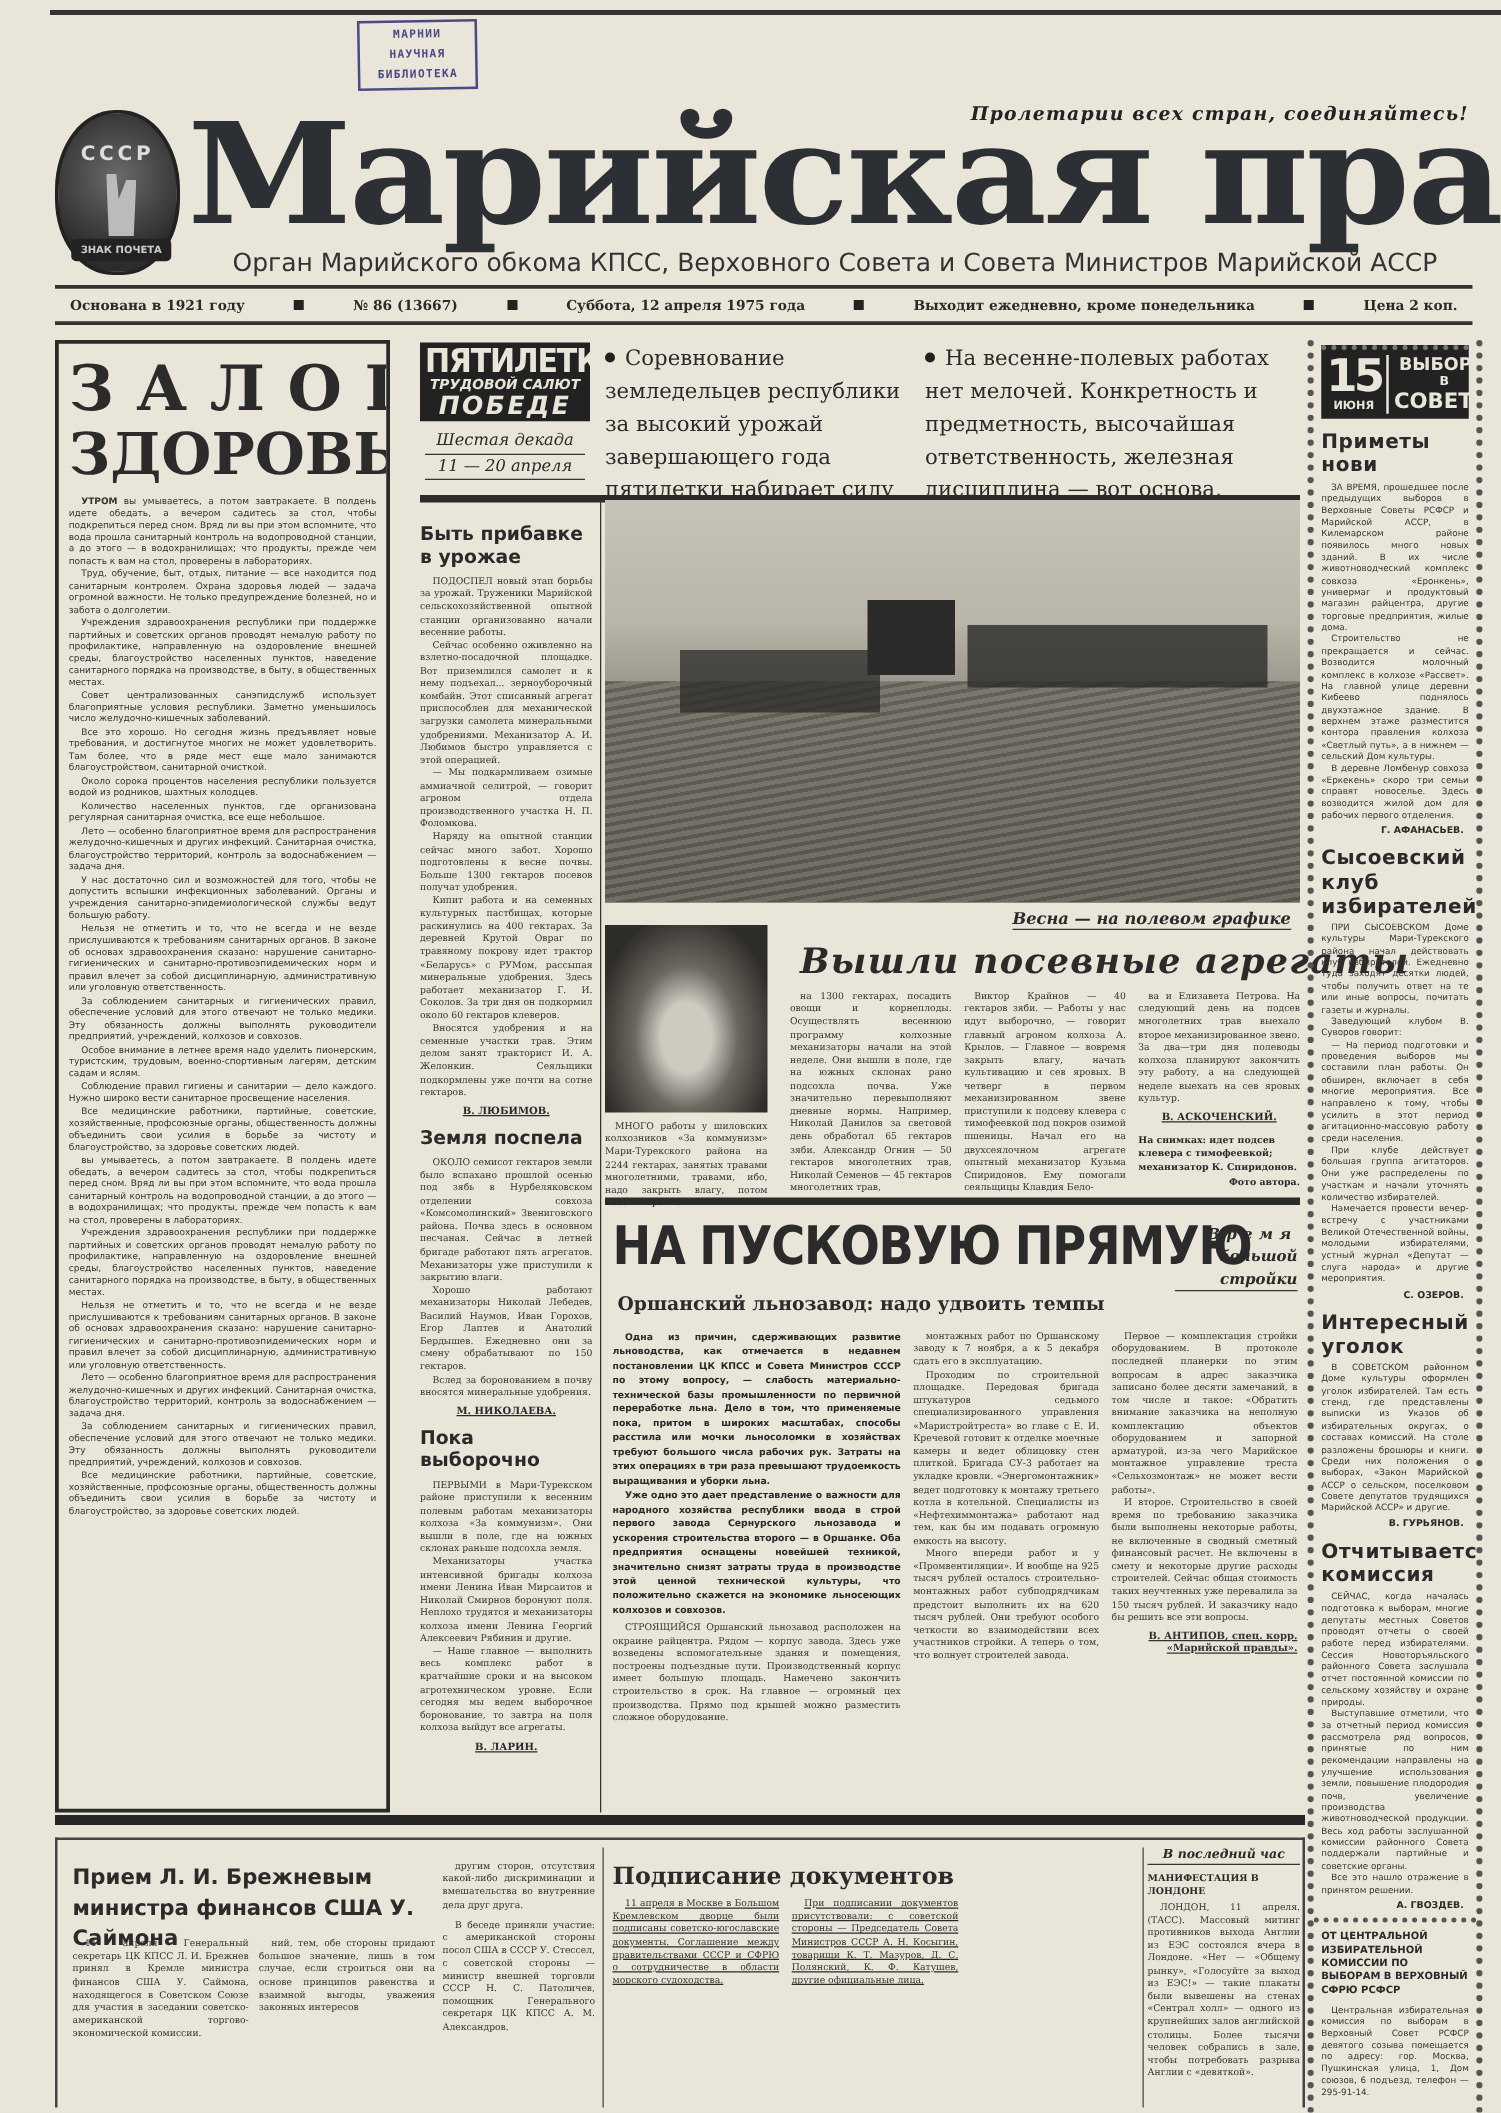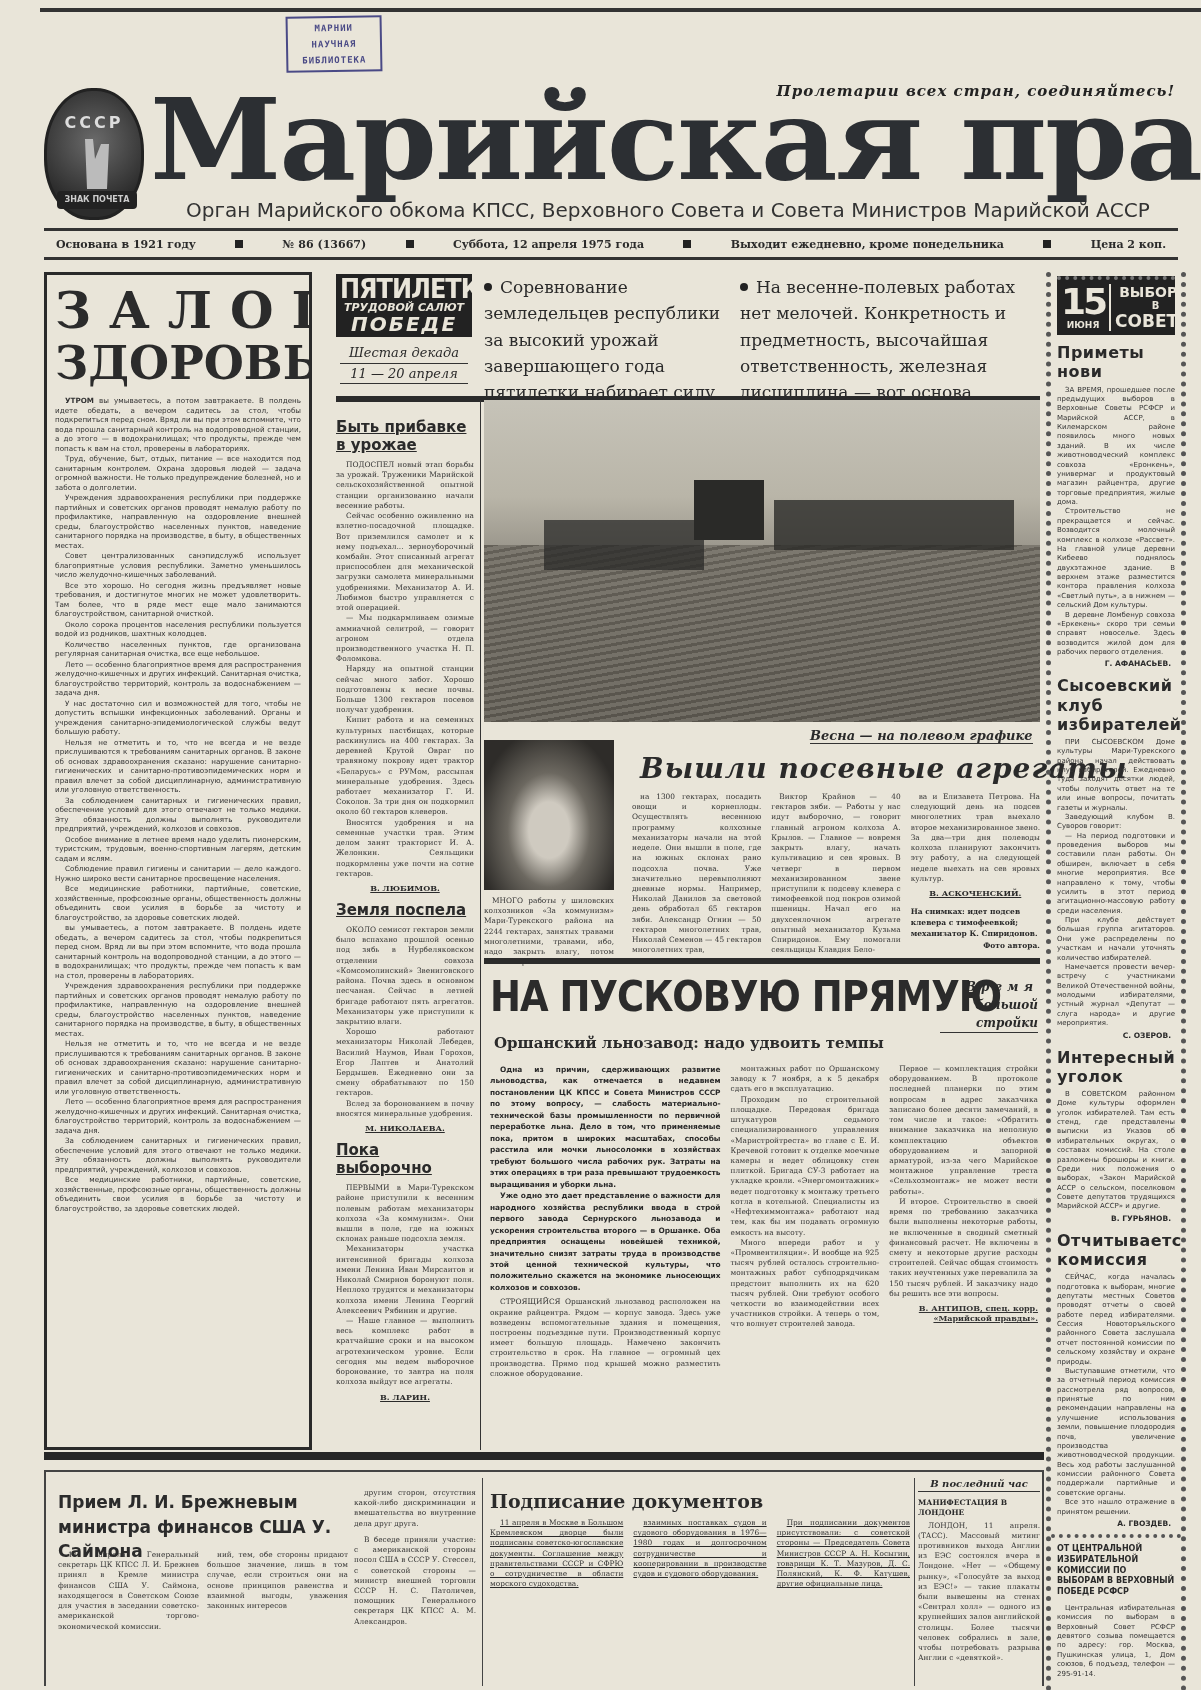--- a/index.html
+++ b/index.html
@@ -70,21 +70,21 @@
   .vy-date { border-right: 2px solid #e9e5d9; padding-right: 4px; text-align: center; }
   .vy-num { font: bold 36px "DejaVu Sans", sans-serif; line-height: 1; letter-spacing: -3px; }
   .vy-mon { font: bold 9px "DejaVu Sans", sans-serif; }
   .vy-title { font: bold 14px "DejaVu Sans", sans-serif; line-height: 1.15; text-align: center; flex: 1; }
   .rc-head { font: bold 16px "DejaVu Sans", sans-serif; margin: 8px 0 4px; line-height: 1.2; color: #2a2a2a; letter-spacing: 0.5px; }
   .rc-text { font: 7px/1.34 "DejaVu Sans", sans-serif; text-align: justify; text-indent: 8px; color: #333; }
   .rc-sign { font: bold 7.5px "DejaVu Sans", sans-serif; text-align: right; margin: 2px 4px 4px 0; }
 
   
   .midcol { position: absolute; left: 336px; top: 410px; width: 138px; height: 1040px; overflow: hidden; }
-  .mid-head { font: bold 15px "DejaVu Sans", sans-serif; line-height: 1.2; margin: 8px 0 6px; color: #2a2a2a; text-decoration: underline; }
+  .mid-head { font: bold 15px "DejaVu Sans", sans-serif; line-height: 1.2; margin: 8px 0 6px; color: #2a2a2a; }
   .mid-text { font: 7.4px/1.38 "DejaVu Serif", serif; text-align: justify; text-indent: 10px; color: #333; }
   .mid-sign { font: bold 8px "DejaVu Serif", serif; text-align: center; margin: 4px 0 8px; text-decoration: underline; }
   .midrule { position: absolute; left: 480px; top: 400px; width: 1px; height: 1050px; background: #333; }
 
   
   .photo1 { position: absolute; left: 484px; top: 400px; width: 556px; height: 322px; background: linear-gradient(180deg, #c6c3b8 0%, #b9b5a8 30%, #8a867d 55%, #4b4842 100%); overflow: hidden; }
   .photo1 .field { position: absolute; left: 0; bottom: 0; width: 100%; height: 55%; background: repeating-linear-gradient(170deg, #5a564e 0 3px, #77736a 3px 7px); opacity: .85; }
   .photo1 .tractor { position: absolute; background: #2a2a28; }
   .caption1 { position: absolute; left: 810px; top: 728px; font: italic bold 13px "DejaVu Serif", serif; border-bottom: 1.5px solid #333; }
 
@@ -316,21 +316,21 @@
 
     <div class="rc-head">Отчитывается комиссия</div>
     <div class="rc-text">
       <p>СЕЙЧАС, когда началась подготовка к выборам, многие депутаты местных Советов проводят отчеты о своей работе перед избирателями. Сессия Новоторъяльского районного Совета заслушала отчет постоянной комиссии по сельскому хозяйству и охране природы.</p>
       <p>Выступавшие отметили, что за отчетный период комиссия рассмотрела ряд вопросов, принятые по ним рекомендации направлены на улучшение использования земли, повышение плодородия почв, увеличение производства животноводческой продукции. Весь ход работы заслушанной комиссии районного Совета поддержали партийные и советские органы.</p>
       <p>Все это нашло отражение в принятом решении.</p>
     </div>
     <div class="rc-sign">А. ГВОЗДЕВ.</div>
 
     <div style="border-top:4px dotted #555; margin:6px -6px 0;"></div>
-    <div class="cik">ОТ ЦЕНТРАЛЬНОЙ ИЗБИРАТЕЛЬНОЙ КОМИССИИ ПО ВЫБОРАМ В ВЕРХОВНЫЙ ПОБЕДЕ РСФСР</div>
+    <div class="cik">ОТ ЦЕНТРАЛЬНОЙ ИЗБИРАТЕЛЬНОЙ КОМИССИИ ПО ВЫБОРАМ В ВЕРХОВНЫЙ СФРЮ РСФСР</div>
     <div class="rc-text">Центральная избирательная комиссия по выборам в Верховный Совет РСФСР девятого созыва помещается по адресу: гор. Москва, Пушкинская улица, 1, Дом союзов, 6 подъезд, телефон — 295-91-14.</div>
   </div>
 
   <div class="bottom-bar"></div>
   <div class="bbox"></div>
 
   <div class="brezh-h">Прием Л. И. Брежневым министра финансов США У. Саймона</div>
   <div class="brezh-body">
     <div class="mid-text">11 апреля Генеральный секретарь ЦК КПСС Л. И. Брежнев принял в Кремле министра финансов США У. Саймона, находящегося в Советском Союзе для участия в заседании советско-американской торгово-экономической комиссии.</div>
     <div class="mid-text">ний, тем, обе стороны придают большое значение, лишь в том случае, если строиться они на основе принципов равенства и взаимной выгоды, уважения законных интересов</div>
@@ -338,21 +338,20 @@
   <div class="brezh-right">
     <div class="mid-text">другим сторон, отсутствия какой-либо дискриминации и вмешательства во внутренние дела друг друга.</div>
     <div class="mid-text" style="margin-top:6px;">В беседе приняли участие: с американской стороны посол США в СССР У. Стессел, с советской стороны — министр внешней торговли СССР Н. С. Патоличев, помощник Генерального секретаря ЦК КПСС А. М. Александров.</div>
   </div>
 
   <div class="vrule" style="left:482px; top:1478px; height:208px;"></div>
 
   <div class="podp-h">Подписание документов</div>
   <div class="podp-body">
     <div class="mid-text">11 апреля в Москве в Большом Кремлевском дворце были подписаны советско-югославские документы. Соглашение между правительствами СССР и СФРЮ о сотрудничестве в области морского судоходства.</div>
-    <div class="mid-text">взаимных поставках судов и судового оборудования в 1976—1980 годах и долгосрочном сотрудничестве и кооперировании в производстве судов и судового оборудования.</div>
     <div class="mid-text">При подписании документов присутствовали: с советской стороны — Председатель Совета Министров СССР А. Н. Косыгин, товарищи К. Т. Мазуров, Д. С. Полянский, К. Ф. Катушев, другие официальные лица.</div>
   </div>
 
   <div class="vrule" style="left:914px; top:1478px; height:208px;"></div>
 
   <div class="posled">
     <div class="posled-h">В последний час</div>
     <div class="posled-sub">МАНИФЕСТАЦИЯ В ЛОНДОНЕ</div>
     <div class="mid-text" style="margin-top:3px;">ЛОНДОН, 11 апреля. (ТАСС). Массовый митинг противников выхода Англии из ЕЭС состоялся вчера в Лондоне. «Нет — «Общему рынку», «Голосуйте за выход из ЕЭС!» — такие плакаты были вывешены на стенах «Сентрал холл» — одного из крупнейших залов английской столицы. Более тысячи человек собрались в зале, чтобы потребовать разрыва Англии с «девяткой».</div>
   </div>

